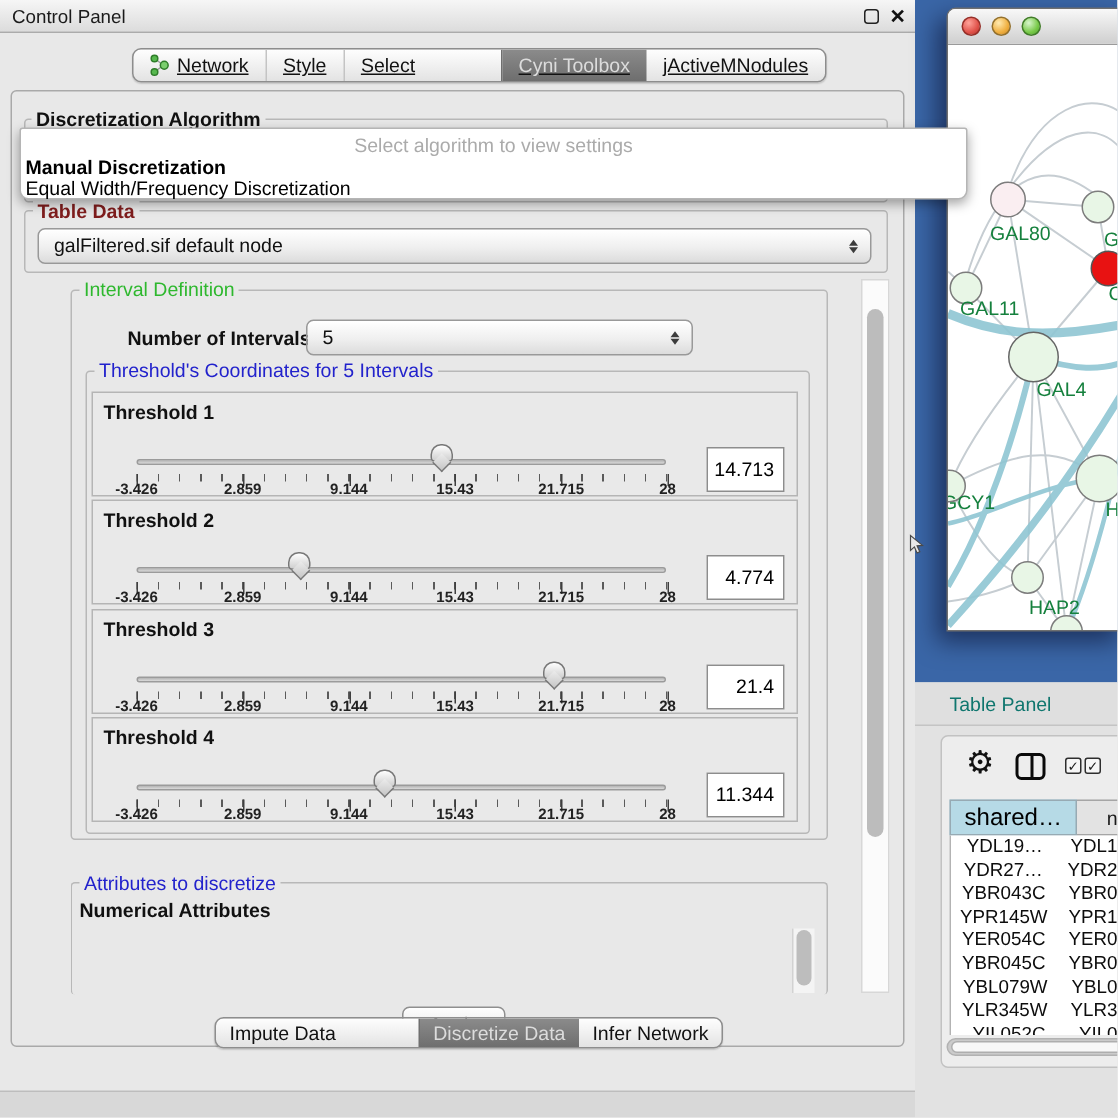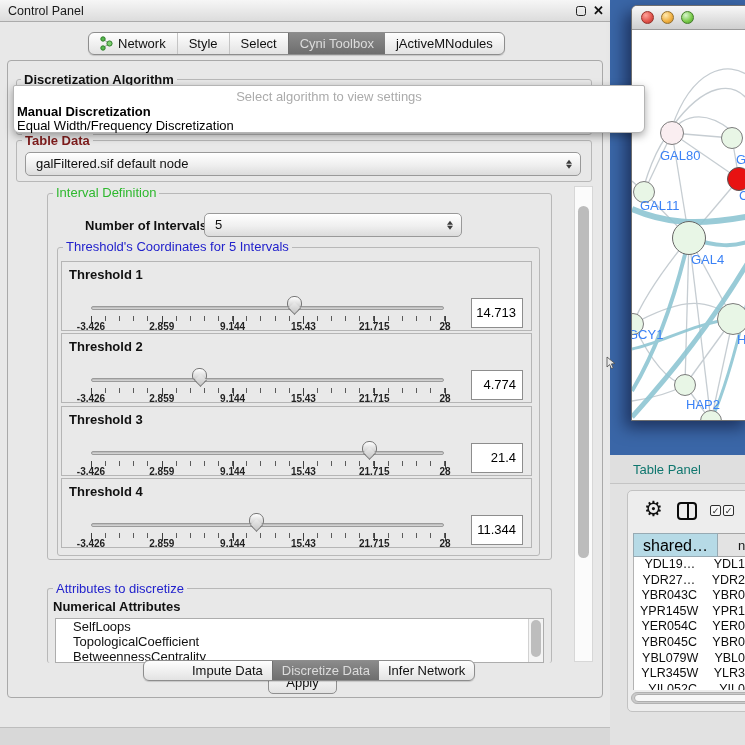--- a/index.html
+++ b/index.html
@@ -16,21 +16,21 @@
   .tb-float { position:absolute; left:576px; top:6px; width:10px; height:10px;
     border:1.5px solid #222; border-radius:2.5px; background:transparent; }
   .tb-close { position:absolute; left:593px; top:0px; font-weight:bold; font-size:13px; color:#111; }
 
   
   .seg { display:flex; border:1px solid #8d8d8d; border-radius:6px; overflow:hidden;
     background:linear-gradient(#fefefe,#e3e3e3); height:23px; font-size:13px; color:#111;
     box-shadow:0 1px 1px rgba(0,0,0,.15); }
   .seg .it { display:flex; align-items:center; padding:0 11px; border-left:1px solid #c4c4c4; white-space:nowrap; }
   .seg .it:first-child { border-left:none; }
-  .seg .it.active { background:linear-gradient(#8b8b8b,#6e6e6e); color:#dcdcdc; border-left-color:#6f6f6f; }
+  .seg .it.active { background:linear-gradient(#8b8b8b,#6e6e6e); color:#dcdcdc; border-left-color:#6f6f6f;margin-left:46px; }
   .seg .it.active + .it { border-left:none; }
   .net-ico { width:13px; height:15px; margin-right:5px; }
 
   
   .outerpanel { left:7px; top:60px; width:596px; height:638px;
     border:1px solid #a9a9a9; border-radius:4px; background:#e8e8e8; }
 
   .grouplabel { position:absolute; background:#e8e8e8; padding:0 3px; font-size:13px; line-height:13px; }
   .gbox { position:absolute; border:1px solid #b8b8b8; border-radius:3px; }
 
@@ -101,21 +101,21 @@
     box-shadow:-6px 7px 16px rgba(0,0,25,.5); }
   .netwin .bar { position:absolute; left:0; top:0; right:0; height:24px;
     background:linear-gradient(#f8f8f8,#cfcfcf); border-bottom:1px solid #9a9a9a;
     border-radius:5px 0 0 0; display:flex; align-items:center; gap:7px; padding-left:9px; }
   .light { width:13px; height:13px; border-radius:50%; }
   .l-red { background:radial-gradient(circle at 35% 30%, #ffa39a, #e0524a 60%, #ab3730); border:1px solid #962f28; }
   .l-yel { background:radial-gradient(circle at 35% 30%, #ffeab0, #efae3e 60%, #c3862d); border:1px solid #93702c; }
   .l-grn { background:radial-gradient(circle at 35% 30%, #d8f5cd, #77c947 60%, #519d33); border:1px solid #417c28; }
   .canvas { position:absolute; left:0; top:25px; width:118px; height:389px; background:#fff; overflow:hidden; }
   .node { position:absolute; border-radius:50%; border:1px solid #7c7c7c; background:#e8f6e6; }
-  .nlabel { position:absolute; font-size:13px; color:#3b82f6; white-space:nowrap; }
+  .nlabel { position:absolute; font-size:13px; color:#15803d; white-space:nowrap; }
 
   
   .tp-section { left:610px; top:455px; width:135px; height:290px; background:#e2e2e2; }
   .tp-header { left:610px; top:455px; width:135px; height:29px; background:#dfdfdf;
     border-bottom:1px solid #c4c4c4; font-size:13px; color:#0f766e; line-height:29px; }
   .tp-header span { margin-left:23px; }
   .tp-box { left:627px; top:490px; width:126px; height:222px; background:#ededed;
     border:1px solid #c2c2c2; border-radius:5px; }
   .gear { left:644px; top:498px; font-size:21px; color:#111; line-height:21px; }
   .splitico { left:677px; top:502px; width:20px; height:18px; border:2px solid #0a0a0a; border-radius:4px; }
@@ -142,21 +142,21 @@
 <body>
 
 <div class="root">
 
   <div class="abs titlebar">
     <span class="t">Control Panel</span>
     <span class="tb-float"></span>
     <span class="tb-close">✕</span>
   </div>
 
-  <div class="abs seg" style="left:88px; top:32px;">
+  <div class="abs seg" style="left:88px; top:32px;text-decoration:underline;">
     <div class="it">
       <svg class="net-ico" viewBox="0 0 13 15">
         <line x1="3" y1="3" x2="9" y2="7.5" stroke="#9a9a9a" stroke-width="1"></line>
         <line x1="3" y1="12" x2="9" y2="7.5" stroke="#9a9a9a" stroke-width="1"></line>
         <circle cx="3" cy="3" r="2.2" fill="#57b84e" stroke="#2f7d2a"></circle>
         <circle cx="3" cy="12" r="2.2" fill="#57b84e" stroke="#2f7d2a"></circle>
         <circle cx="9.5" cy="7.5" r="2.6" fill="#7bcf6e" stroke="#2f7d2a"></circle>
       </svg>
       <span>Network</span>
     </div>
@@ -310,31 +310,26 @@
           <span style="left:80%">21.715</span>
           <span style="left:100%">28</span>
       </div>
     </div>
     <div class="valbox">11.344</div>
   </div>
 
   <div class="gbox" style="left:47px; top:588px; width:505px; height:75px; border-bottom:none;"></div>
   <div class="grouplabel" style="left:53px; top:582px; color:#2222cc;">Attributes to discretize</div>
   <div class="abs" style="left:53px; top:599px; font-size:13px; font-weight:bold; color:#111;">Numerical Attributes</div>
-  <div class="abs attrlist">
-    <div>SelfLoops</div>
-    <div>TopologicalCoefficient</div>
-    <div>BetweennessCentrality</div>
-  </div>
   <div class="abs ltrack"></div>
   <div class="abs lthumb"></div>
 
   <div class="btn" style="left:268px; top:671px; width:69px; height:23px; line-height:22px;">Apply</div>
 
-  <div class="abs seg" style="left:143px; top:660px; height:21px;padding-left:39px;">
+  <div class="abs seg" style="left:143px; top:678px; height:21px;">
     <div class="it" style="padding:0 9px;">
         <span>Impute Data</span>
       </div>
     <div class="it active" style="padding:0 9px;">
         <span>Discretize Data</span>
       </div>
     <div class="it" style="padding:0 9px;">
         <span>Infer Network</span>
       </div>
   </div>

